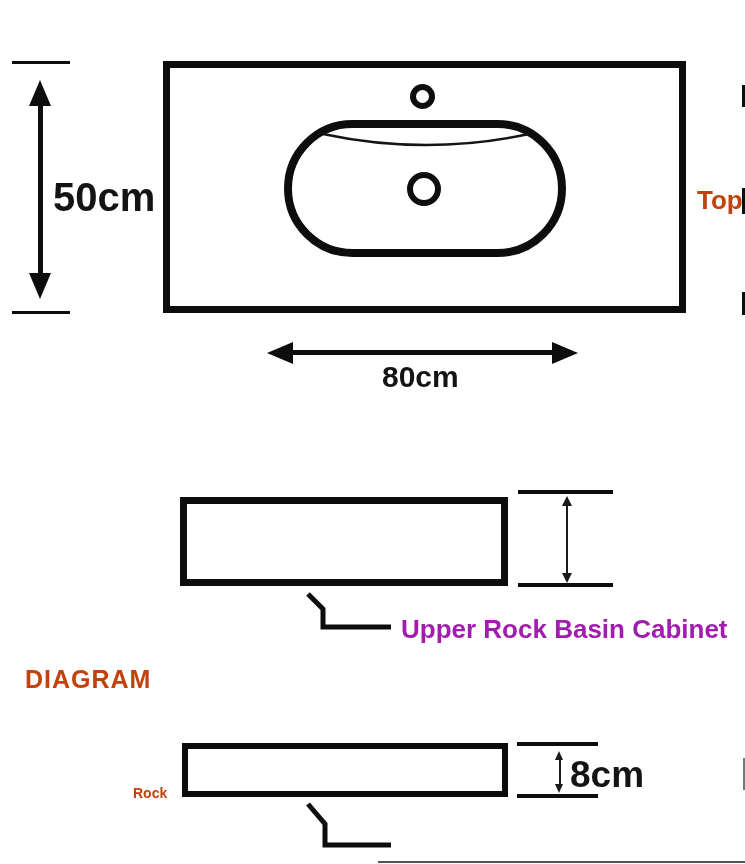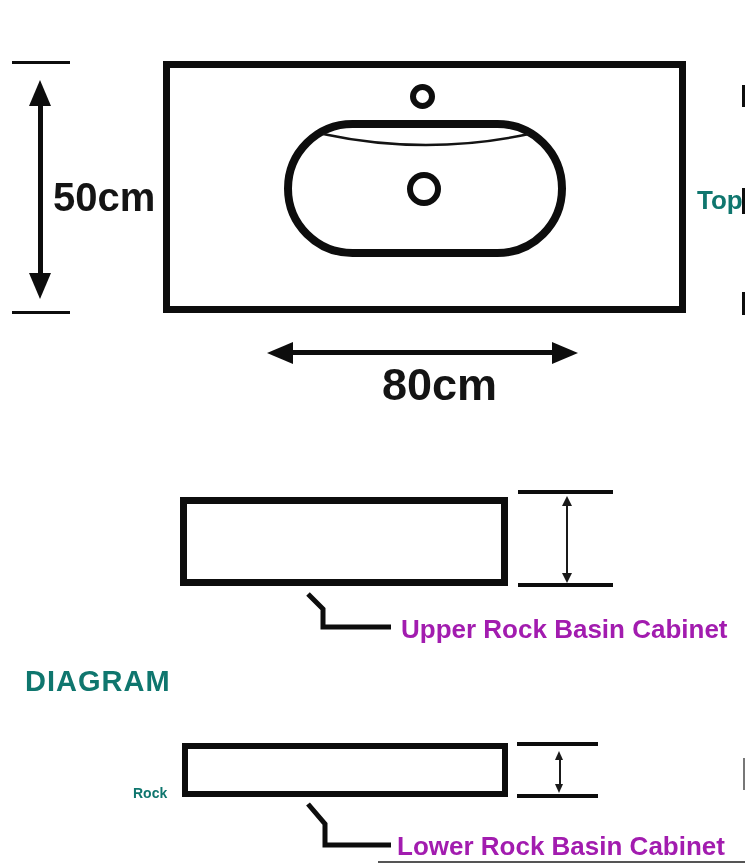--- a/index.html
+++ b/index.html
@@ -23,23 +23,23 @@
   .head-left{border-top:11px solid transparent;border-bottom:11px solid transparent;border-right:26px solid #0d0d0d;}
   .head-right{border-top:11px solid transparent;border-bottom:11px solid transparent;border-left:26px solid #0d0d0d;}
   
   .shead{position:absolute;width:0;height:0;}
   .shead-up{border-left:5px solid transparent;border-right:5px solid transparent;border-bottom:10px solid #1a1a1a;}
   .shead-down{border-left:5px solid transparent;border-right:5px solid transparent;border-top:10px solid #1a1a1a;}
   .thinshaft{position:absolute;width:2px;background:#1a1a1a;}
   
   .dim{position:absolute;font-weight:700;line-height:1;letter-spacing:0;color:#141414;}
   .t36{font-size:40px;}
-  .t38{font-size:45px;}
+  .t38{font-size:30px;}
   .name-label{position:absolute;font-size:26px;font-weight:700;line-height:1;color:#a21caf;white-space:nowrap;}
-  .view-label{position:absolute;font-weight:700;color:#0f766e;line-height:1;}
+  .view-label{position:absolute;font-weight:700;color:#c2410c;line-height:1;}
   .crop-mark{position:absolute;background:#0d0d0d;}
   svg{position:absolute;overflow:visible;}
 </style>
 </head>
 <body>
 
 <div class="canvas">
 
   <div class="rect" style="left:163px;top:61px;width:523px;height:252px;"></div>
 
@@ -73,36 +73,36 @@
   <div class="tick" style="left:518px;top:583px;width:95px;height:4px;"></div>
   <div class="shead shead-up" style="left:562px;top:496px;"></div>
   <div class="thinshaft" style="left:566px;top:505px;height:69px;"></div>
   <div class="shead shead-down" style="left:562px;top:573px;"></div>
 
   <svg style="left:303px;top:590px;" width="95" height="42" viewBox="0 0 95 42">
     <polyline points="5,4 20,19 20,37 88,37" fill="none" stroke="#0d0d0d" stroke-width="5"></polyline>
   </svg>
   <div class="name-label" style="left:401px;top:616px;">Upper Rock Basin Cabinet</div>
 
-  <div class="view-label" style="left:25px;top:667px;font-size:29px;letter-spacing:1px;">DIAGRAM</div>
+  <div class="view-label" style="left:25px;top:667px;font-size:25px;letter-spacing:1px;">DIAGRAM</div>
 
   <div class="view-label" style="left:133px;top:786px;font-size:14px;">Rock</div>
 
   <div class="rect" style="left:182px;top:743px;width:326px;height:54px;border-width:6px;"></div>
 
   <div class="tick" style="left:517px;top:742px;width:81px;height:4px;"></div>
   <div class="tick" style="left:517px;top:794px;width:81px;height:4px;"></div>
   <div class="shead shead-up" style="left:555px;top:751px;border-left-width:4px;border-right-width:4px;border-bottom-width:9px;"></div>
   <div class="thinshaft" style="left:559px;top:758px;height:28px;"></div>
   <div class="shead shead-down" style="left:555px;top:784px;border-left-width:4px;border-right-width:4px;border-top-width:9px;"></div>
+  <div class="dim" style="left:570px;top:756px;font-size:37px;">8cm</div>
 
   <svg style="left:303px;top:800px;" width="95" height="48" viewBox="0 0 95 48">
     <polyline points="5,4 22,24 22,45 88,45" fill="none" stroke="#0d0d0d" stroke-width="5"></polyline>
   </svg>
-  <div class="name-label" style="left:397px;top:833px;">Lower Rock Basin Cabinet</div>
 
   <div class="crop-mark" style="left:742px;top:85px;width:3px;height:22px;"></div>
   <div class="crop-mark" style="left:742px;top:188px;width:3px;height:26px;"></div>
   <div class="crop-mark" style="left:742px;top:292px;width:3px;height:23px;"></div>
   <div class="crop-mark" style="left:743px;top:758px;width:2px;height:32px;background:#777;"></div>
   <div class="crop-mark" style="left:378px;top:861px;width:367px;height:2px;background:#555;"></div>
 
 </div>
 
 </body></html>

